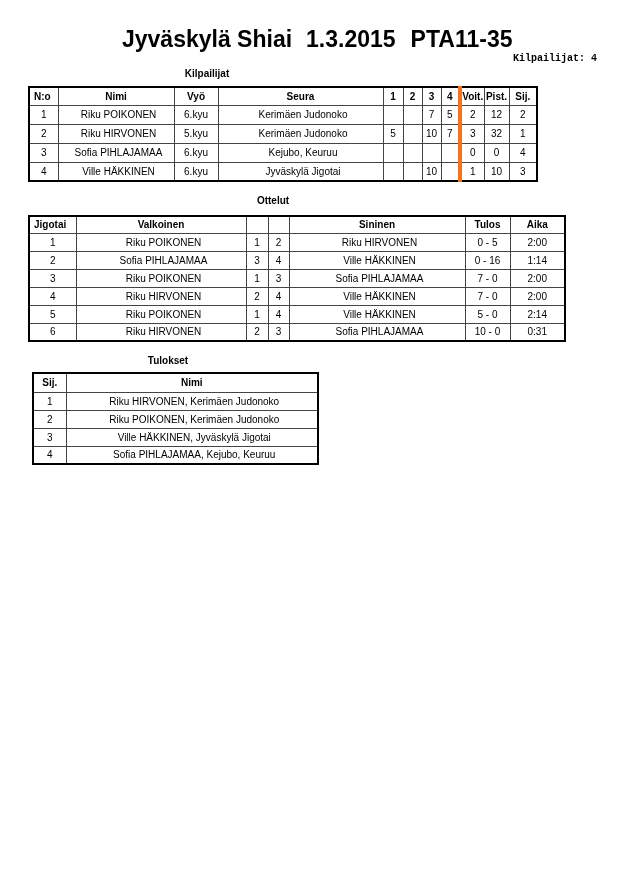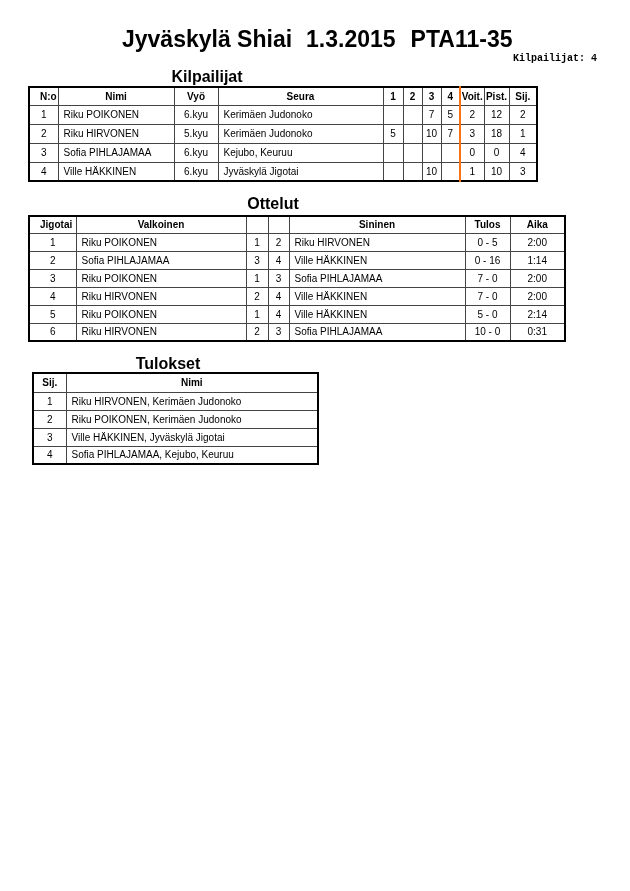--- a/index.html
+++ b/index.html
@@ -34,21 +34,21 @@
     position: absolute;
     top: 53px; right: 33px;
     font-size: 10px;
     font-weight: bold;
     font-family: Liberation Mono, monospace;
   }
 
   .section-label {
     position: absolute;
     transform: translateX(-50%);
-    font-size: 16px;
+    font-size: 10px;
     font-weight: bold;
     white-space: nowrap;
   }
   #lbl-kilpailijat { left: 207px; top: 68px; }
   #lbl-ottelut     { left: 273px; top: 195px; }
   #lbl-tulokset    { left: 168px; top: 355px; }
 
   
   table {
     position: absolute;
@@ -61,23 +61,23 @@
     border: 1px solid #444;
     font-size: 10px;
     line-height: 11px;
     text-align: center;
     vertical-align: middle;
     padding: 0;
     white-space: nowrap;
     overflow: hidden;
   }
   th { font-weight: bold; }
-  .al  { text-align: left; padding-left: 5px; }
-  .al1 { text-align: left; padding-left: 10px; }
-  .thick-left { border-left: 2px solid #f97316; }
+  .al  { text-align: center; padding-left: 5px; }
+  .al1 { text-align: left; padding-left: 4px; }
+  .thick-left { border-left: 4px solid #f97316; }
 
   #tbl-kilpailijat { left: 28px; top: 86px; }
   #tbl-kilpailijat thead tr { height: 18px; }
   #tbl-kilpailijat tbody tr { height: 19px; }
 
   #tbl-ottelut { left: 28px; top: 215px; }
   #tbl-ottelut thead tr { height: 17px; }
   #tbl-ottelut tbody tr { height: 18px; }
 
   #tbl-tulokset { left: 32px; top: 372px; }
@@ -147,21 +147,21 @@
         <tr>
           <td>2</td>
           <td class="al">Riku HIRVONEN</td>
           <td>5.kyu</td>
           <td class="al">Kerimäen Judonoko</td>
           <td>5</td>
           <td></td>
           <td>10</td>
           <td>7</td>
           <td class="thick-left">3</td>
-          <td>18</td>
+          <td>32</td>
           <td>1</td>
         </tr>
 
         <tr>
           <td>3</td>
           <td class="al">Sofia PIHLAJAMAA</td>
           <td>6.kyu</td>
           <td class="al">Kejubo, Keuruu</td>
           <td></td>
           <td></td>

